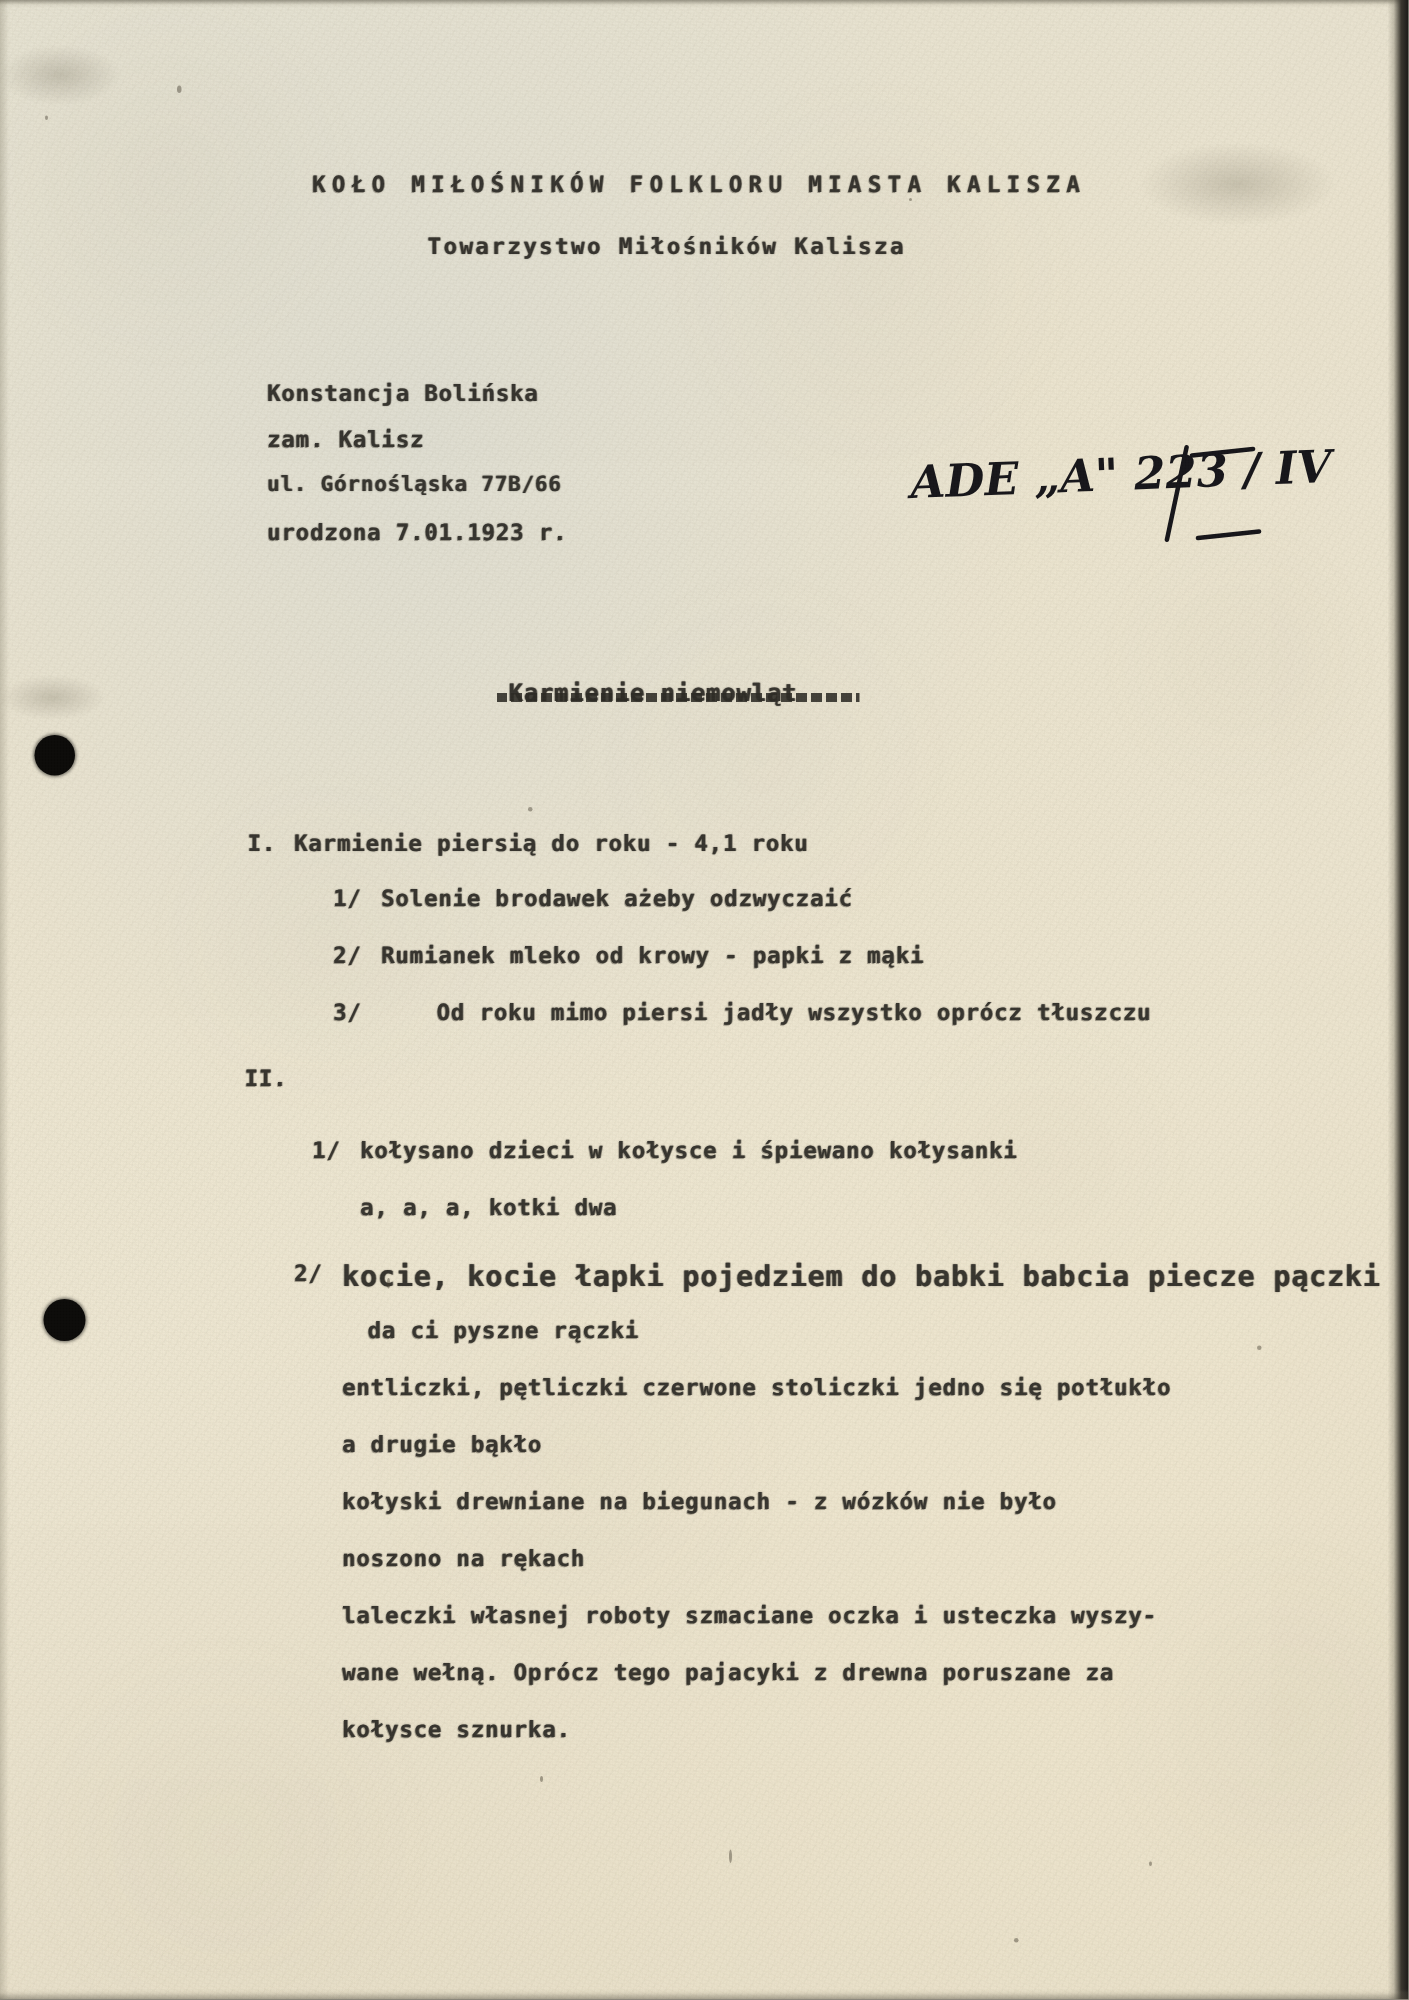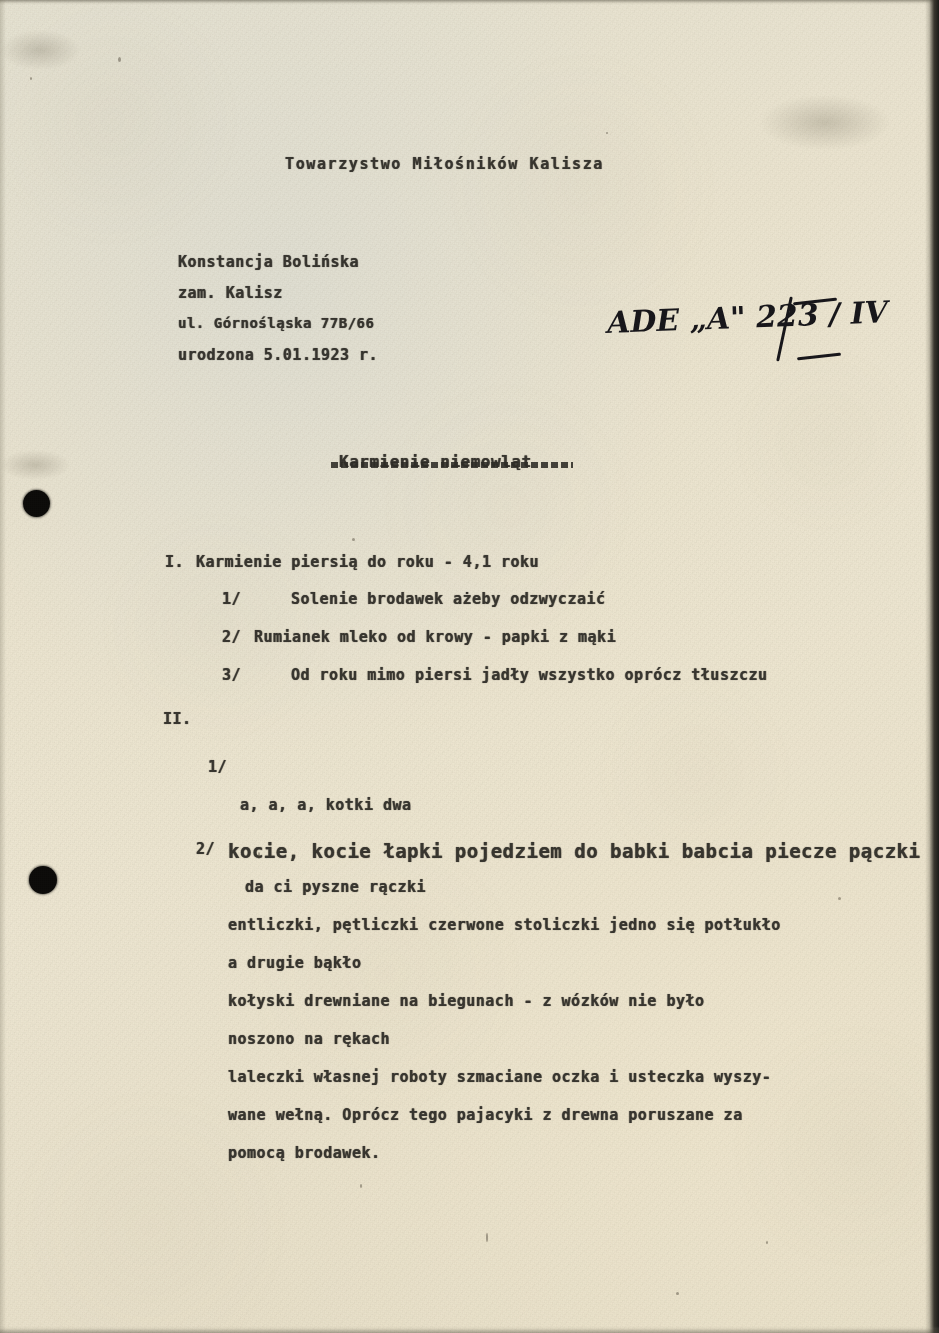--- a/index.html
+++ b/index.html
@@ -175,69 +175,71 @@
 <div id="page">
 
   <div class="paper-base"></div>
   <div class="paper-fiber"></div>
   <div class="paper-mottle"></div>
 
   <div class="smudge" style="left:0px; top:30px; width:80px; height:40px;"></div>
   <div class="smudge" style="left:0px; top:450px; width:70px; height:30px;"></div>
   <div class="smudge" style="left:760px; top:95px; width:130px; height:55px;"></div>
 
+  <div class="tw spaced" style="left:208px; top:114px; font-size:15px;">KOŁO MIŁOŚNIKÓW FOLKLORU MIASTA KALISZA</div>
 
   <div class="tw header2" style="left:285px; top:155px; font-size:15px;">Towarzystwo Miłośników Kalisza</div>
 
   <div class="tw" style="left:178px; top:253px; font-size:15px;">Konstancja Bolińska</div>
 
   <div class="tw" style="left:178px; top:284px; font-size:15px;">zam. Kalisz</div>
 
   <div class="tw" style="left:178px; top:315px; font-size:14px;">ul. Górnośląska 77B/66</div>
 
-  <div class="tw" style="left:178px; top:346px; font-size:15px;">urodzona 5.01.1923 r.</div>
+  <div class="tw" style="left:178px; top:346px; font-size:15px;">urodzona 7.01.1923 r.</div>
 
   <div class="handwriting" style="left:607px; top:305px; font-size:30px;">ADE „A" 223 / IV</div>
   <div class="hw-slash" style="left:783px; top:296px; height:66px;"></div>
   <div class="hw-overline" style="left:793px; top:300px; width:44px;"></div>
   <div class="hw-overline" style="left:797px; top:355px; width:44px;"></div>
 
   <div class="punch" style="left:23px; top:490px; width:27px; height:27px;"></div>
   <div class="punch" style="left:29px; top:866px; width:28px; height:28px;"></div>
 
   <div class="tw" style="left:339px; top:440px; font-size:16px;margin-top:12px;">Karmienie niemowląt</div>
   <div class="title-rule" style="left:331px; top:462px; width:242px;"></div>
 
   <div class="tw" style="left:165px; top:553px; font-size:15px;">I.</div>
   <div class="tw" style="left:196px; top:553px; font-size:15px;">Karmienie piersią do roku - 4,1 roku</div>
 
   <div class="tw" style="left:222px; top:590px; font-size:15px;">1/</div>
-  <div class="tw" style="left:254px; top:590px; font-size:15px;margin-left:37px;">Solenie brodawek ażeby odzwyczaić</div>
+  <div class="tw" style="left:254px; top:590px; font-size:15px;">Solenie brodawek ażeby odzwyczaić</div>
 
   <div class="tw" style="left:222px; top:628px; font-size:15px;">2/</div>
   <div class="tw" style="left:254px; top:628px; font-size:15px;">Rumianek mleko od krowy - papki z mąki</div>
 
   <div class="tw" style="left:222px; top:666px; font-size:15px;">3/</div>
   <div class="tw" style="left:254px; top:666px; font-size:15px;margin-left:37px;">Od roku mimo piersi jadły wszystko oprócz tłuszczu</div>
 
   <div class="tw" style="left:163px; top:710px; font-size:15px;">II.</div>
 
   <div class="tw" style="left:208px; top:758px; font-size:15px;">1/</div>
+  <div class="tw" style="left:240px; top:758px; font-size:15px;">kołysano dzieci w kołysce i śpiewano kołysanki</div>
   <div class="tw" style="left:240px; top:796px; font-size:15px;">a, a, a, kotki dwa</div>
 
   <div class="tw" style="left:196px; top:840px; font-size:15px;">2/</div>
   <div class="tw" style="left:228px; top:840px; font-size:19px;">kocie, kocie łapki pojedziem do babki babcia piecze pączki</div>
   <div class="tw" style="left:245px; top:878px; font-size:15px;text-align:center;">da ci pyszne rączki</div>
   <div class="tw" style="left:228px; top:916px; font-size:15px;">entliczki, pętliczki czerwone stoliczki jedno się potłukło</div>
   <div class="tw" style="left:228px; top:954px; font-size:15px;">a drugie bąkło</div>
   <div class="tw" style="left:228px; top:992px; font-size:15px;">kołyski drewniane na biegunach - z wózków nie było</div>
   <div class="tw" style="left:228px; top:1030px; font-size:15px;">noszono na rękach</div>
   <div class="tw" style="left:228px; top:1068px; font-size:15px;">laleczki własnej roboty szmaciane oczka i usteczka wyszy-</div>
   <div class="tw" style="left:228px; top:1106px; font-size:15px;">wane wełną. Oprócz tego pajacyki z drewna poruszane za</div>
-  <div class="tw" style="left:228px; top:1144px; font-size:15px;">pomocą brodawek.</div>
+  <div class="tw" style="left:228px; top:1144px; font-size:15px;">kołysce sznurka.</div>
 
   <div class="speck" style="left:118px; top:57px;  width:3px; height:5px;"></div>
   <div class="speck" style="left:30px;  top:77px;  width:2px; height:3px;"></div>
   <div class="speck" style="left:606px; top:132px; width:2px; height:2px;"></div>
   <div class="speck" style="left:352px; top:538px; width:3px; height:3px;"></div>
   <div class="speck" style="left:258px; top:852px; width:2px; height:7px;"></div>
   <div class="speck" style="left:838px; top:897px; width:3px; height:3px;"></div>
   <div class="speck" style="left:486px; top:1233px;width:2px; height:9px;"></div>
   <div class="speck" style="left:766px; top:1241px;width:2px; height:3px;"></div>
   <div class="speck" style="left:676px; top:1292px;width:3px; height:3px;"></div>

